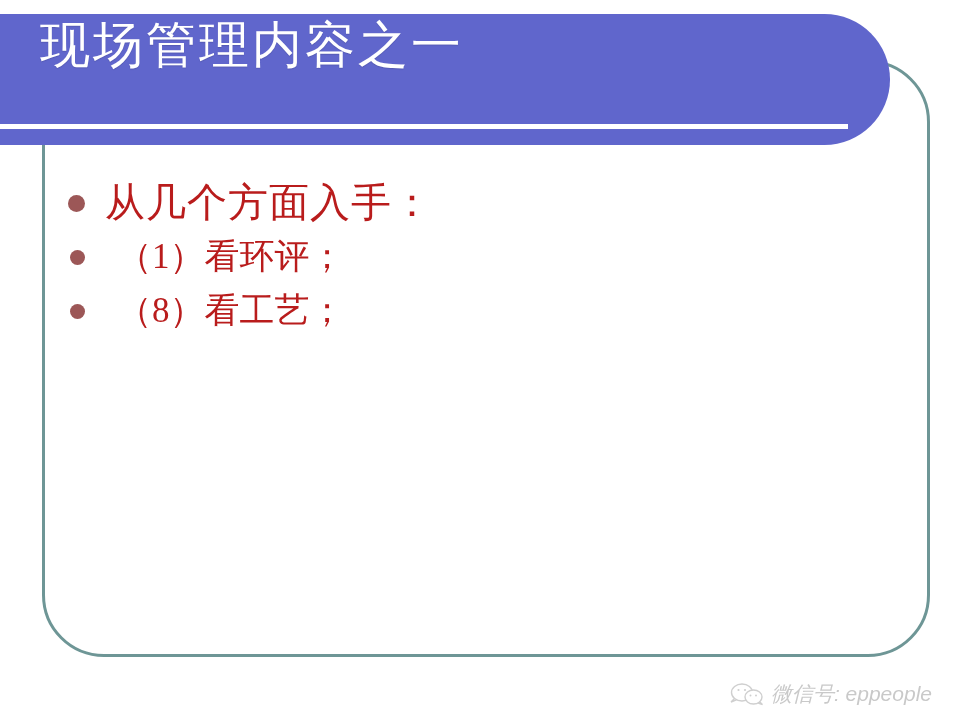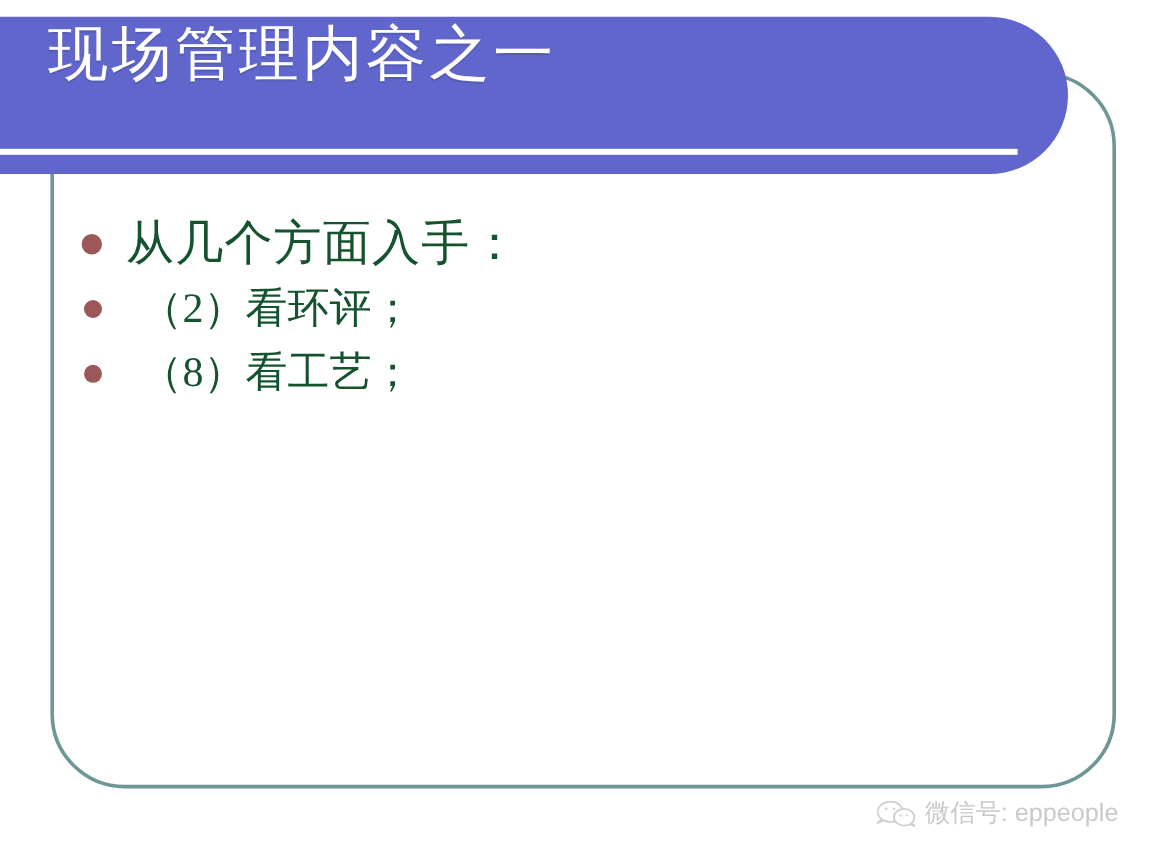--- a/index.html
+++ b/index.html
@@ -90,21 +90,21 @@
   .bullet-dot {
     width: 17px;
     height: 17px;
     border-radius: 50%;
     background: #9c5757;
     flex: 0 0 auto;
     margin-right: 6px;
   }
 
   .bullet-text {
-    color: #14532d;
+    color: #b91c1c;
     white-space: nowrap;
     font-weight: normal;
   }
 
   .level-1 .bullet-text {
     font-size: 40px;
     line-height: 46px;
     margin-left: 14px;
     letter-spacing: 1px;
   }
@@ -119,24 +119,25 @@
     font-size: 35px;
     line-height: 42px;
     margin-left: 26px;
     letter-spacing: 0px;
   }
 
   
   #watermark {
     position: absolute;
     right: 28px;
-    top: 666px;
+    top: 682px;
     display: flex;
     align-items: flex-start;
     z-index: 6;
+    font-style: italic;
   }
 
   #watermark-icon {
     width: 34px;
     height: 24px;
     margin-right: 7px;
     flex: 0 0 auto;
   }
 
   #watermark-text {
@@ -161,21 +162,21 @@
 
   <div id="bullet-list">
 
     <div class="bullet-row level-1">
       <span class="bullet-dot"></span>
       <span class="bullet-text">从几个方面入手：</span>
     </div>
 
     <div class="bullet-row level-2">
       <span class="bullet-dot"></span>
-      <span class="bullet-text">（2）看环评；</span>
+      <span class="bullet-text">（1）看环评；</span>
     </div>
 
     <div class="bullet-row level-2">
       <span class="bullet-dot"></span>
       <span class="bullet-text">（8）看工艺；</span>
     </div>
 
 
   </div>
 

